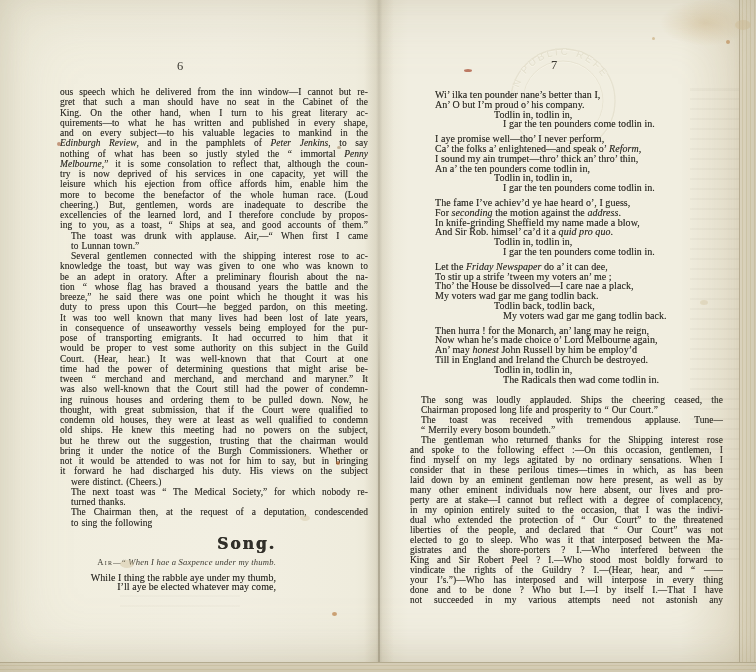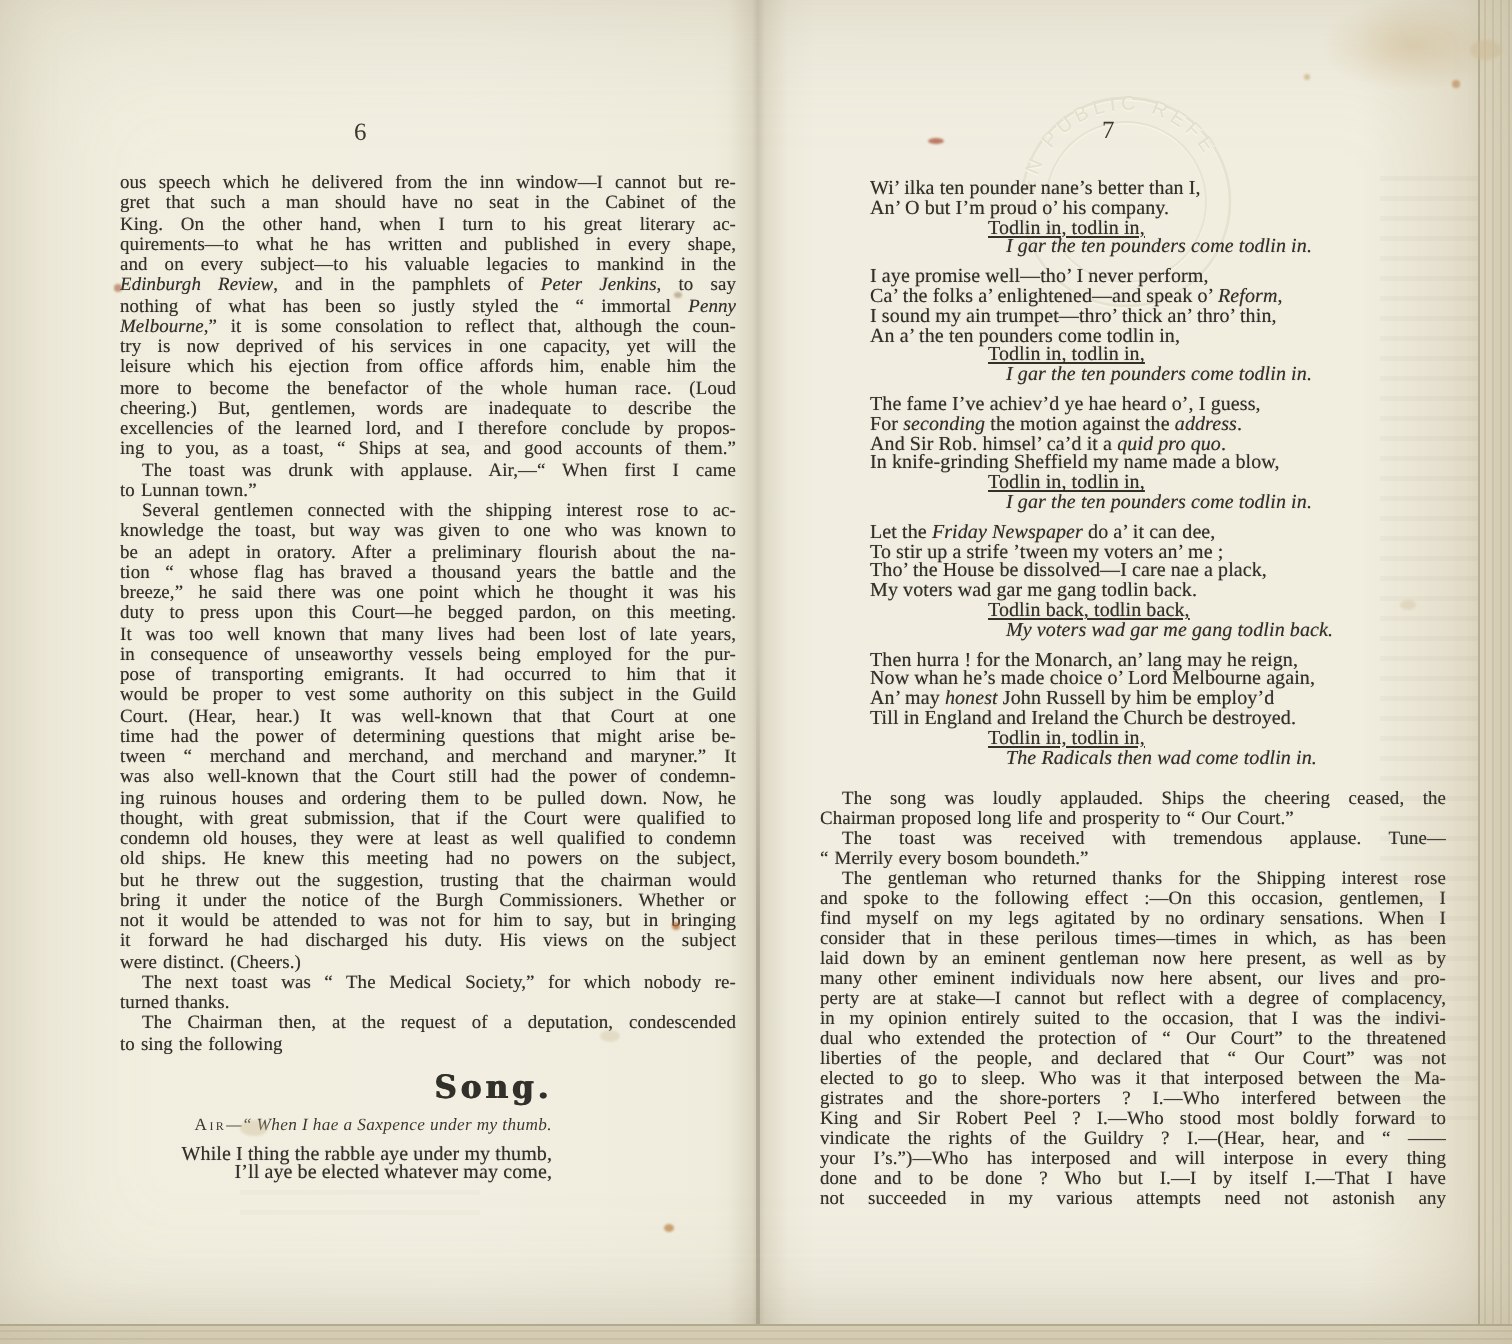--- a/index.html
+++ b/index.html
@@ -37,37 +37,37 @@
   
   .textblock{position:absolute;}
   #col-left{left:60px;top:87px;width:308px;}
   #col-right{left:410px;top:90px;width:313px;}
   .tl{font-size:9.45px;line-height:10.25px;height:10.25px;overflow:hidden;
       text-align:justify;text-align-last:justify;text-justify:inter-word;
       letter-spacing:.05px;word-spacing:.6px;
       text-shadow:0 0 .35px rgba(50,48,42,.55);}
   #col-right .tl{line-height:10.0px;height:10.0px;}
   .tl.ind{padding-left:11px;}
-  .tl.sh{text-align-last:left;}
+  .tl.sh{text-align-last:left;margin-left:11px;}
   
   .songblock{margin-top:7px;width:216px;text-align:right;}
   .song-head{font-family:"DejaVu Serif",serif;font-weight:bold;font-size:15.5px;line-height:18px;
       letter-spacing:2px;text-shadow:.6px 0 0 #32302a;transform:scaleY(1.04);}
   .air{margin-top:4px;font-size:8.6px;line-height:10px;color:#3a382f;}
   .air-lead{font-variant:small-caps;letter-spacing:1.2px;}
   .air-rest{font-style:italic;letter-spacing:.2px;}
   
   .stanza{margin:0 0 5px 0;}
   #col-left .stanza{margin-top:6px;}
   .vl{font-size:10px;line-height:9.8px;white-space:nowrap;
       text-shadow:0 0 .4px rgba(50,48,42,.6);letter-spacing:.05px;}
   #col-left .vl{line-height:9.4px;padding-left:7px;}
   .vl.v{padding-left:25px;}
-  .vl.c1{padding-left:84px;text-decoration:underline;}
-  .vl.c2{padding-left:93px;font-style:italic;}
+  .vl.c1{padding-left:84px;}
+  .vl.c2{padding-left:93px;}
   .prose-gap{height:6px;}
   
   .stamp{position:absolute;left:505px;top:43px;opacity:.85;pointer-events:none;}
   
   .showthrough{position:absolute;pointer-events:none;opacity:.5;
     background:repeating-linear-gradient(180deg,rgba(122,116,96,.10) 0 2.5px,rgba(0,0,0,0) 2.5px 10px);}
   #st-right{left:690px;top:88px;width:60px;height:472px;}
   #st-left{left:226px;top:170px;width:130px;height:60px;opacity:.3;}
   #st-left2{left:120px;top:595px;width:120px;height:14px;opacity:.35;}
   .fox{position:absolute;border-radius:50%;filter:blur(.4px);}
@@ -172,22 +172,22 @@
         <div class="vl v">I aye promise well—tho’ I never perform,</div>
         <div class="vl v">Ca’ the folks a’ enlightened—and speak o’ <i>Reform</i>,</div>
         <div class="vl v">I sound my ain trumpet—thro’ thick an’ thro’ thin,</div>
         <div class="vl v">An a’ the ten pounders come todlin in,</div>
         <div class="vl c1">Todlin in, todlin in,</div>
         <div class="vl c2">I gar the ten pounders come todlin in.</div>
       </div>
       <div class="stanza">
         <div class="vl v">The fame I’ve achiev’d ye hae heard o’, I guess,</div>
         <div class="vl v">For <i>seconding</i> the motion against the <i>address</i>.</div>
+        <div class="vl v">In knife-grinding Sheffield my name made a blow,</div>
         <div class="vl v">And Sir Rob. himsel’ ca’d it a <i>quid pro quo</i>.</div>
-        <div class="vl v">In knife-grinding Sheffield my name made a blow,</div>
         <div class="vl c1">Todlin in, todlin in,</div>
         <div class="vl c2">I gar the ten pounders come todlin in.</div>
       </div>
       <div class="stanza">
         <div class="vl v">Let the <i>Friday Newspaper</i> do a’ it can dee,</div>
         <div class="vl v">To stir up a strife ’tween my voters an’ me ;</div>
         <div class="vl v">Tho’ the House be dissolved—I care nae a plack,</div>
         <div class="vl v">My voters wad gar me gang todlin back.</div>
         <div class="vl c1">Todlin back, todlin back,</div>
         <div class="vl c2">My voters wad gar me gang todlin back.</div>

